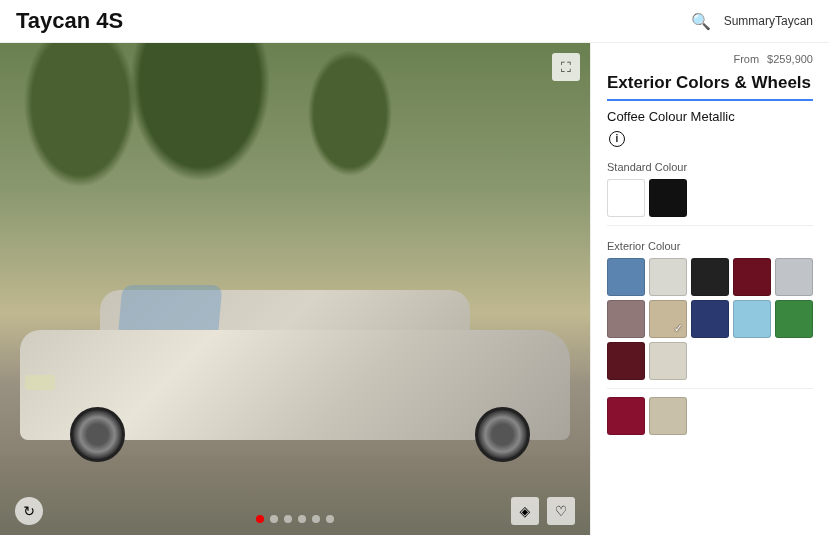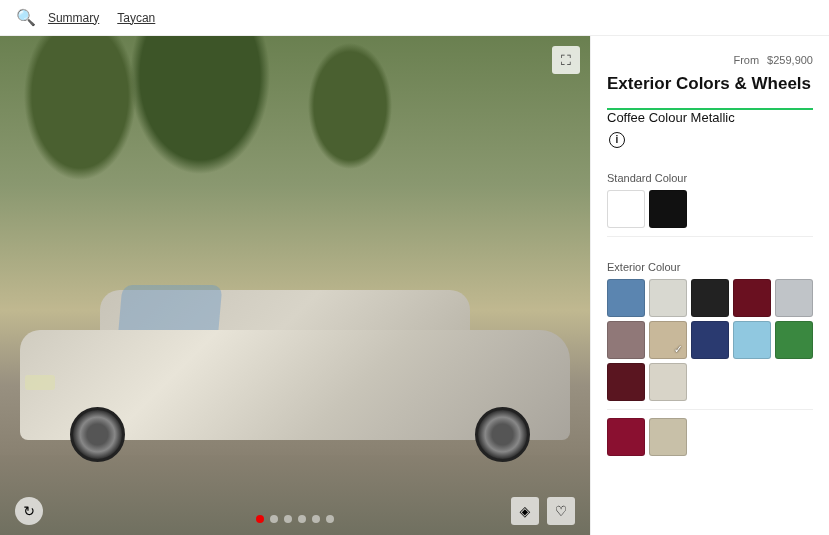--- a/index.html
+++ b/index.html
@@ -25,22 +25,21 @@
     }
     .header-search-icon {
       font-size: 16px;
       color: #555;
       cursor: pointer;
     }
     .header-nav {
       font-size: 12px;
       color: #333;
       display: flex;
-      gap: 18px;
-      text-decoration: underline;
+      gap: 0;
     }
     .header-nav span { cursor: pointer; }
 
     .main-content {
       display: flex;
       flex: 1;
       overflow: hidden;
     }
 
     
@@ -220,28 +219,28 @@
     .right-panel::-webkit-scrollbar { width: 4px; }
     .right-panel::-webkit-scrollbar-thumb { background: #ccc; }
 
     .panel-top-info {
       font-size: 11px;
       color: #666;
       margin-bottom: 8px;
       display: flex;
       justify-content: flex-end;
       gap: 8px;
-      margin-top: 8px;
     }
     .section-title {
       font-size: 17px;
       font-weight: bold;
       color: #111;
-      padding-bottom: 14px;
-      border-bottom: 2px solid #22c55e;
+      margin-bottom: 8px;
+      padding-bottom: 6px;
+      border-bottom: 2px solid #3b82f6;
     }
     .subsection-title {
       font-size: 13px;
       font-weight: bold;
       color: #111;
       margin-bottom: 6px;
       margin-top: 8px;
     }
     .color-name {
       font-size: 13px;
@@ -258,21 +257,21 @@
       border: 1.5px solid #111;
       font-size: 10px;
       font-weight: bold;
       color: #111;
       cursor: pointer;
       margin-left: 2px;
     }
     .color-category-label {
       font-size: 11px;
       color: #555;
-      margin-top: 24px;
+      margin-top: 14px;
       margin-bottom: 6px;
     }
     .color-swatches {
       display: flex;
       flex-wrap: wrap;
       gap: 4px;
       margin-bottom: 4px;
     }
     .color-swatch {
       width: 38px;
@@ -294,20 +293,21 @@
     .divider {
       border: none;
       border-top: 1px solid #eee;
       margin: 8px 0;
     }
   </style>
 </head>
 <body>
 
 <div class="header">
+  <span class="header-title">Taycan 4S</span>
   <div class="header-right">
     <span class="header-search-icon">🔍</span>
     <div class="header-nav">
       <span>Summary</span>
       <span>Taycan</span>
     </div>
   </div>
 </div>
 
 <div class="main-content">

